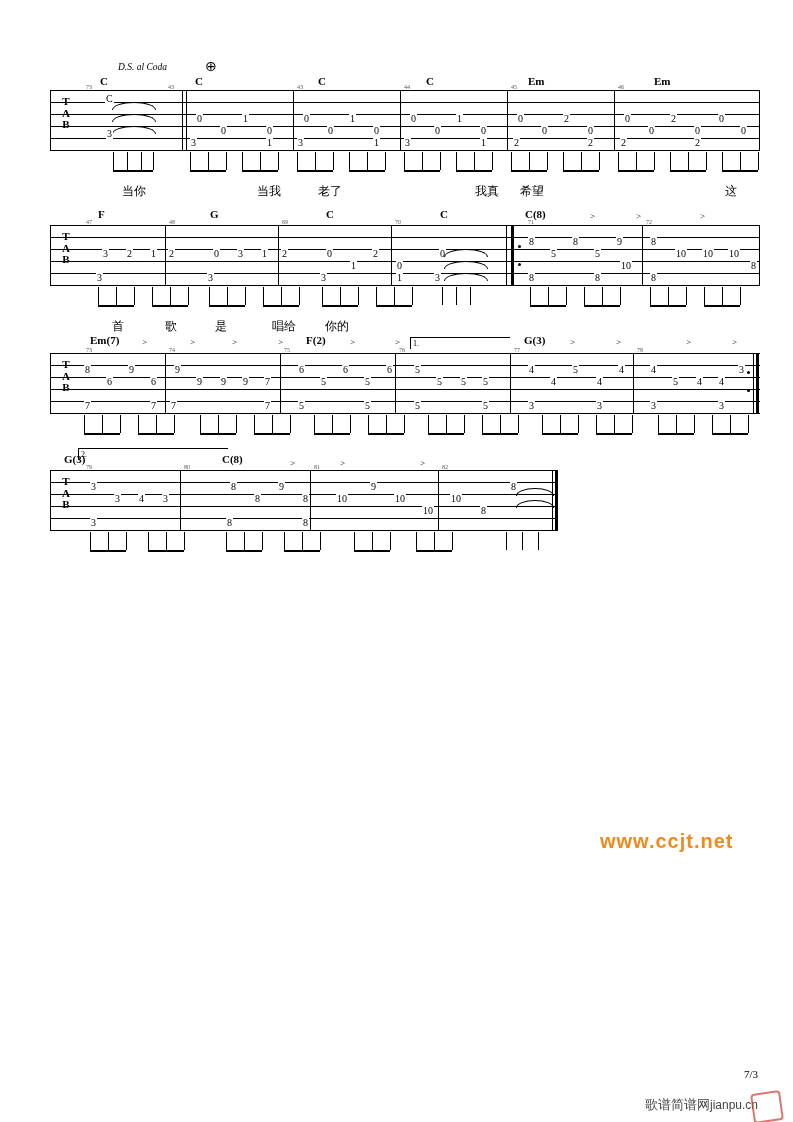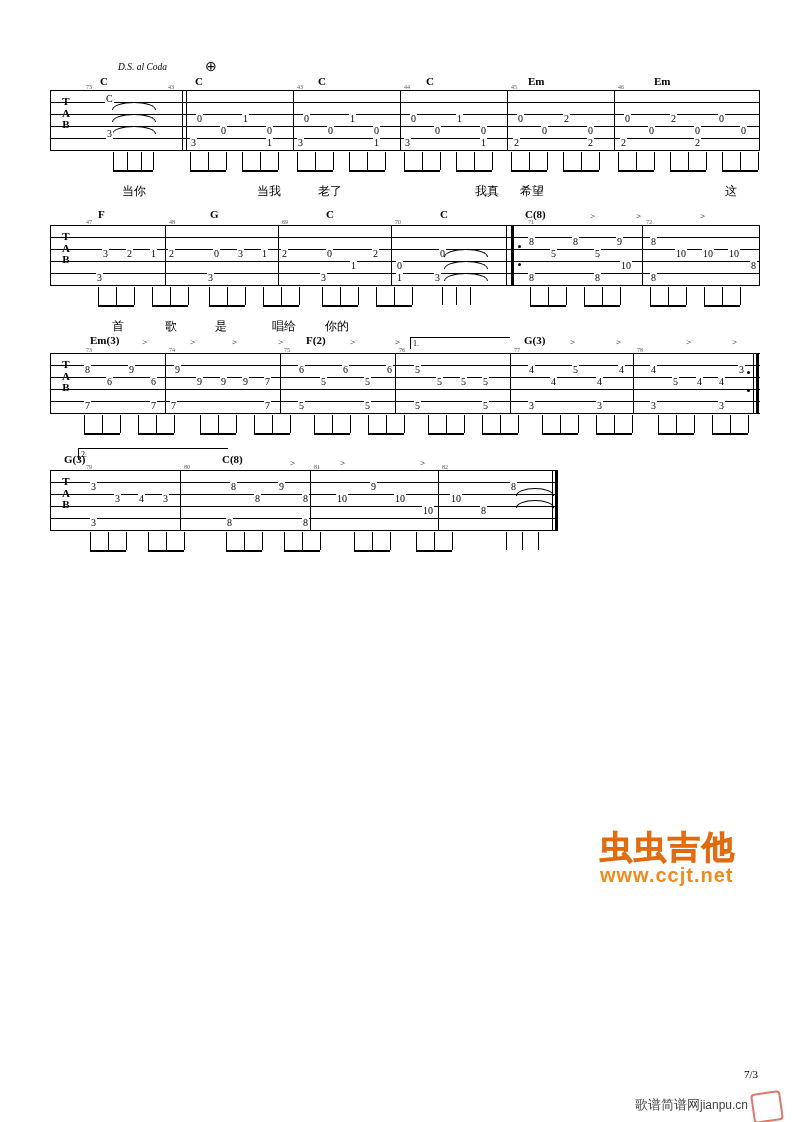--- a/index.html
+++ b/index.html
@@ -30,21 +30,21 @@
   .ending .eline{position:absolute;background:#000;}
   .ending .elabel{position:absolute;font-family:"Liberation Serif",serif;font-size:8px;line-height:8px;}
 
   .chordfig{position:absolute;}
   .chordfig .arc{position:absolute;border:1px solid #000;border-bottom:none;border-radius:50% 50% 0 0 / 100% 100% 0 0;height:7px;}
 
   .logo{position:absolute;}
   .logo .cn{font-family:"DejaVu Sans",sans-serif;font-weight:bold;font-size:32px;line-height:34px;color:#f08a1e;letter-spacing:2px;-webkit-text-stroke:1px #e06a10;}
   .logo .url{font-family:"Liberation Sans",sans-serif;font-weight:bold;font-size:20px;line-height:22px;color:#f08a1e;letter-spacing:1px;}
   .pagenum{position:absolute;font-family:"Liberation Serif",serif;font-size:11px;color:#000;}
-  .footer{position:absolute;}
+  .footer{position:absolute;margin-left:10px;}
   .footer .ftxt{font-family:"DejaVu Sans",sans-serif;font-size:13px;color:#444;}
   .footer .fsub{font-family:"Liberation Sans",sans-serif;font-size:12px;color:#444;}
   .fstamp{position:absolute;width:26px;height:26px;border:2px solid #d04a3c;border-radius:4px;transform:rotate(-8deg);opacity:.75;}
 </style>
 </head>
 <body>
 
 <div class="page">
 
   <div class="system" style="left:50px;top:60px;width:710px;height:120px;">
@@ -371,21 +371,21 @@
       <span>B</span>
     </div>
 
     <div class="mnum" style="left:36px;top:22px;">73</div>
     <div class="mnum" style="left:119px;top:22px;">74</div>
     <div class="mnum" style="left:234px;top:22px;">75</div>
     <div class="mnum" style="left:349px;top:22px;">76</div>
     <div class="mnum" style="left:464px;top:22px;">77</div>
     <div class="mnum" style="left:587px;top:22px;">78</div>
 
-    <div class="chord" style="left:40px;top:10px;">Em(3)</div>
+    <div class="chord" style="left:40px;top:10px;">Em(7)</div>
     <div class="chord" style="left:256px;top:10px;">F(2)</div>
     <div class="chord" style="left:474px;top:10px;">G(3)</div>
 
     <div class="acc" style="left:92px;top:12px;">&gt;</div>
     <div class="acc" style="left:140px;top:12px;">&gt;</div>
     <div class="acc" style="left:182px;top:12px;">&gt;</div>
     <div class="acc" style="left:228px;top:12px;">&gt;</div>
     <div class="acc" style="left:300px;top:12px;">&gt;</div>
     <div class="acc" style="left:345px;top:12px;">&gt;</div>
     <div class="acc" style="left:520px;top:12px;">&gt;</div>
@@ -596,21 +596,20 @@
       <div class="stem" style="left:348px;top:0px;height:18px;"></div>
       <div class="stem" style="left:366px;top:0px;height:18px;"></div>
 
       <div class="stem" style="left:420px;top:0px;height:18px;"></div>
       <div class="stem" style="left:436px;top:0px;height:18px;"></div>
       <div class="stem" style="left:452px;top:0px;height:18px;"></div>
     </div>
   </div>
 
   <div class="logo" style="left:600px;top:830px;">
-    <div class="cn">虫虫吉他</div>
     <div class="url">www.ccjt.net</div>
   </div>
 
   <div class="pagenum" style="left:744px;top:1068px;">7/3</div>
 
   <div class="footer" style="left:635px;top:1095px;">
     <span class="ftxt">歌谱简谱网</span><span class="fsub">jianpu.cn</span>
   </div>
   <div class="fstamp" style="left:752px;top:1092px;"></div>
 

